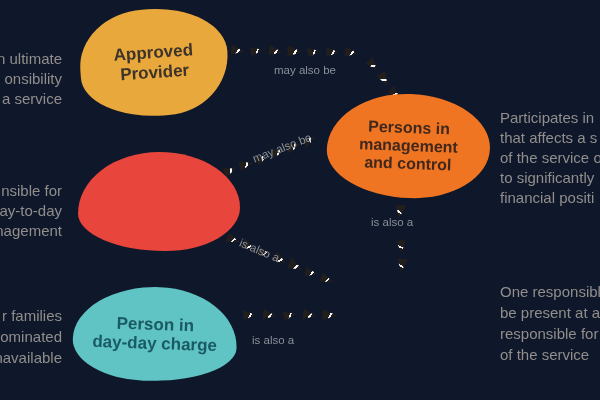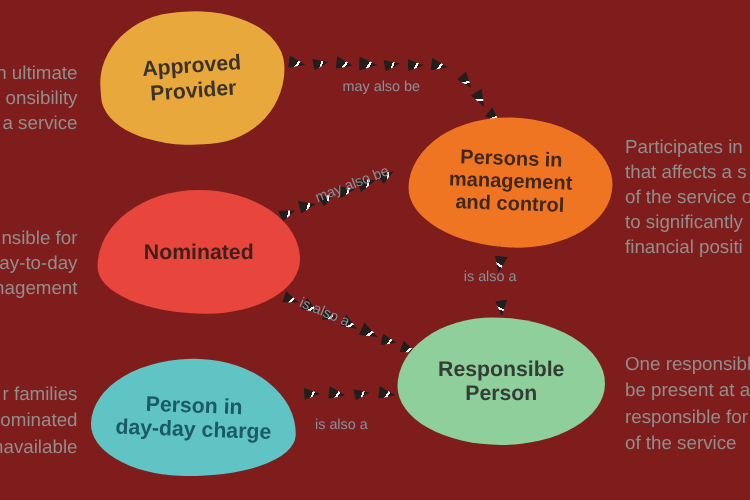--- a/index.html
+++ b/index.html
@@ -1,16 +1,16 @@
 <!DOCTYPE html>
 <html><head>
 <meta charset="utf-8">
 <style>
   html,body{margin:0;padding:0;background:#fff;}
-  .canvas{position:relative;width:600px;height:400px;background:#7f1d1d;overflow:hidden;
+  .canvas{position:relative;width:600px;height:400px;background:#0f172a;overflow:hidden;
           font-family:"Liberation Sans",sans-serif;}
 
   
   .blob{position:absolute;display:flex;align-items:center;justify-content:center;
         text-align:center;font-weight:700;}
   .blob .lbl{line-height:1.13;}
   #n-approved{left:80px;top:9px;width:148px;height:107px;background:#E9A83C;
       border-radius:46% 54% 44% 56% / 54% 46% 58% 42%;transform:rotate(-4deg);
       color:#3c332a;font-size:17px;}
   #n-nominated{left:78px;top:152px;width:162px;height:99px;background:#E8463C;
@@ -149,36 +149,29 @@
   <div class="edge-label" id="el4">is also a</div>
 
   <div class="blob" id="n-approved">
     <div class="lbl">
       <div>Approved</div>
       <div>Provider</div>
     </div>
   </div>
   <div class="blob" id="n-nominated">
     <div class="lbl">
-      <div>Nominated</div>
     </div>
   </div>
   <div class="blob" id="n-persons">
     <div class="lbl">
       <div>Persons in</div>
       <div>management</div>
       <div>and control</div>
     </div>
   </div>
   <div class="blob" id="n-daycharge">
     <div class="lbl">
       <div>Person in</div>
       <div>day-day charge</div>
     </div>
   </div>
-  <div class="blob" id="n-responsible">
-    <div class="lbl">
-      <div>Responsible</div>
-      <div>Person</div>
-    </div>
-  </div>
 
 </div>
 
 </body></html>

